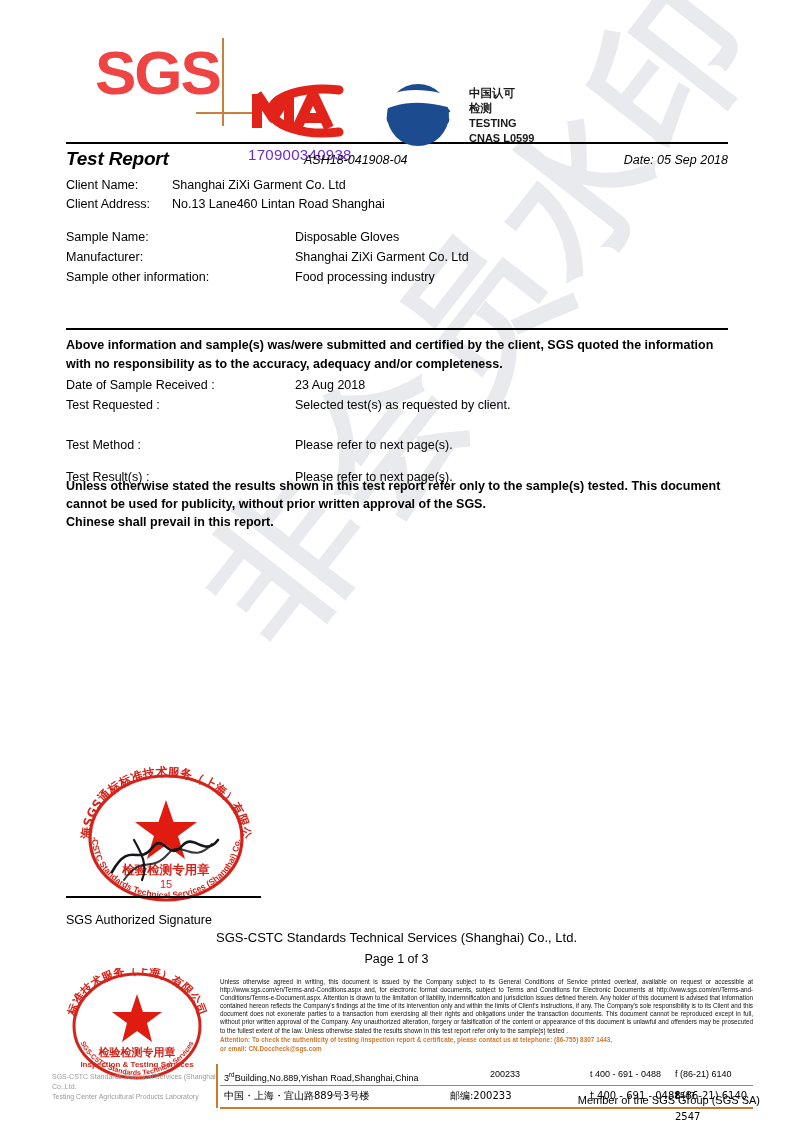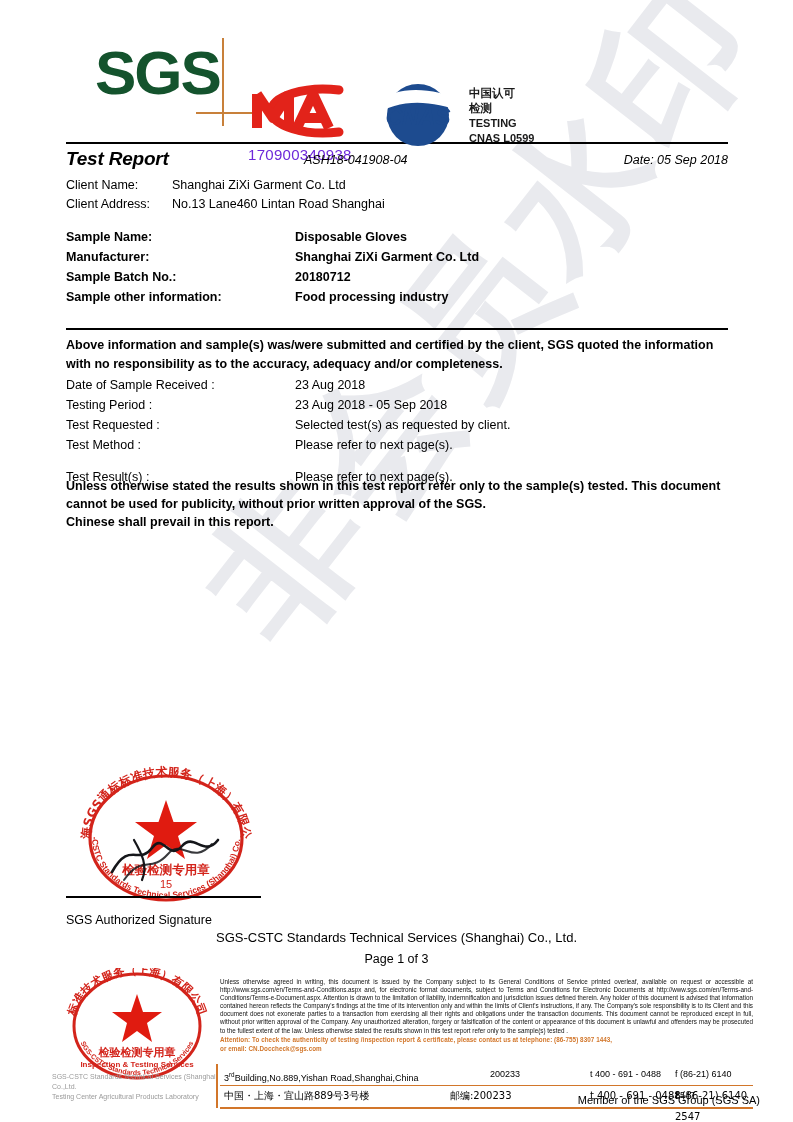--- a/index.html
+++ b/index.html
@@ -50,21 +50,21 @@
     height: 105px;
     z-index: 10;
   }
   .sgs-logo {
     position: absolute;
     left: 95px;
     top: 6px;
     font-size: 62px;
     font-weight: bold;
     letter-spacing: -2px;
-    color: #14532d;
+    color: #ef4444;
     font-family: "Liberation Sans", sans-serif;
     line-height: 1;
   }
   .sgs-cross-v {
     position: absolute;
     left: 222px;
     top: 2px;
     width: 1.5px;
     height: 88px;
     background: #c8803a;
@@ -171,21 +171,21 @@
   }
   .frow .val {
     position: absolute;
     top: 0;
   }
 
   .client-block { left: 66px; top: 178px; width: 662px; }
   .client-block .val { left: 106px; }
 
   .sample-block { left: 66px; top: 230px; width: 662px; }
-  .sample-block .frow { height: 20px; font-weight: bold; }
+  .sample-block .frow { height: 20px; }
   .sample-block .val { left: 229px; }
 
   
   .statement {
     position: absolute;
     left: 66px;
     top: 336px;
     width: 665px;
     font-size: 12.5px;
     font-weight: bold;
@@ -411,41 +411,33 @@
   <div class="fields sample-block">
     <div class="frow">
       <span class="lbl">Sample Name:</span>
       <span class="val">Disposable Gloves</span>
     </div>
     <div class="frow">
       <span class="lbl">Manufacturer:</span>
       <span class="val">Shanghai ZiXi Garment Co. Ltd</span>
     </div>
     <div class="frow">
-      <span class="lbl">Sample Batch No.:</span>
-      <span class="val">20180712</span>
-    </div>
-    <div class="frow">
       <span class="lbl">Sample other information:</span>
       <span class="val">Food processing industry</span>
     </div>
   </div>
 
   <div class="rule" style="top:328px"></div>
 
   <div class="statement">Above information and sample(s) was/were submitted and certified by the client, SGS quoted the information with no responsibility as to the accuracy, adequacy and/or completeness.</div>
 
   <div class="fields received-block">
     <div class="frow">
       <span class="lbl">Date of Sample Received :</span>
       <span class="val">23 Aug 2018</span>
-    </div>
-    <div class="frow">
-      <span class="lbl">Testing Period :</span>
-      <span class="val">23 Aug 2018 - 05 Sep 2018</span>
     </div>
     <div class="frow">
       <span class="lbl">Test Requested :</span>
       <span class="val">Selected test(s) as requested by client.</span>
     </div>
   </div>
 
   <div class="fields method-block">
     <div class="frow">
       <span class="lbl">Test Method :</span>

